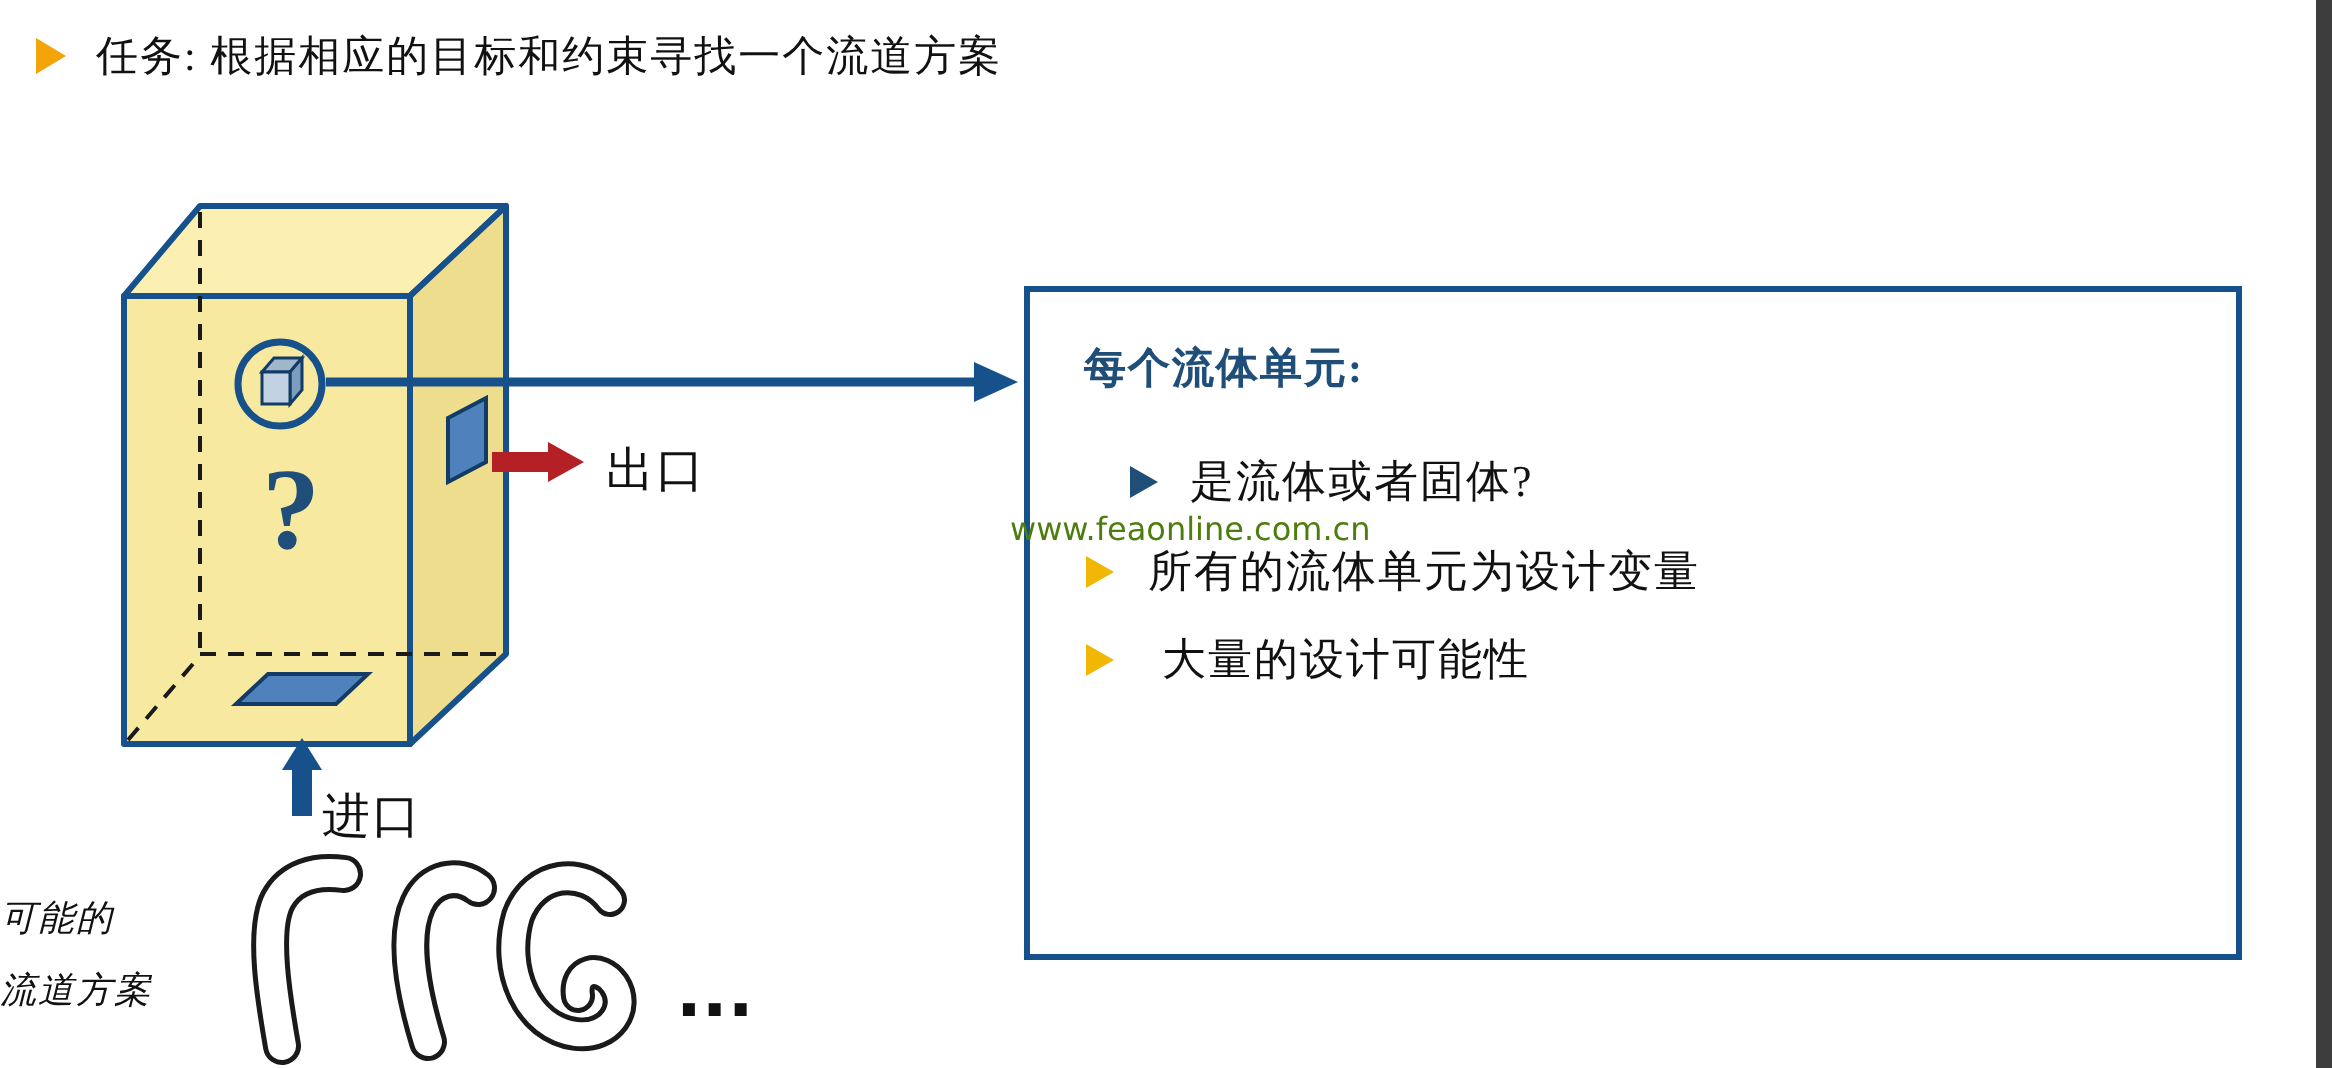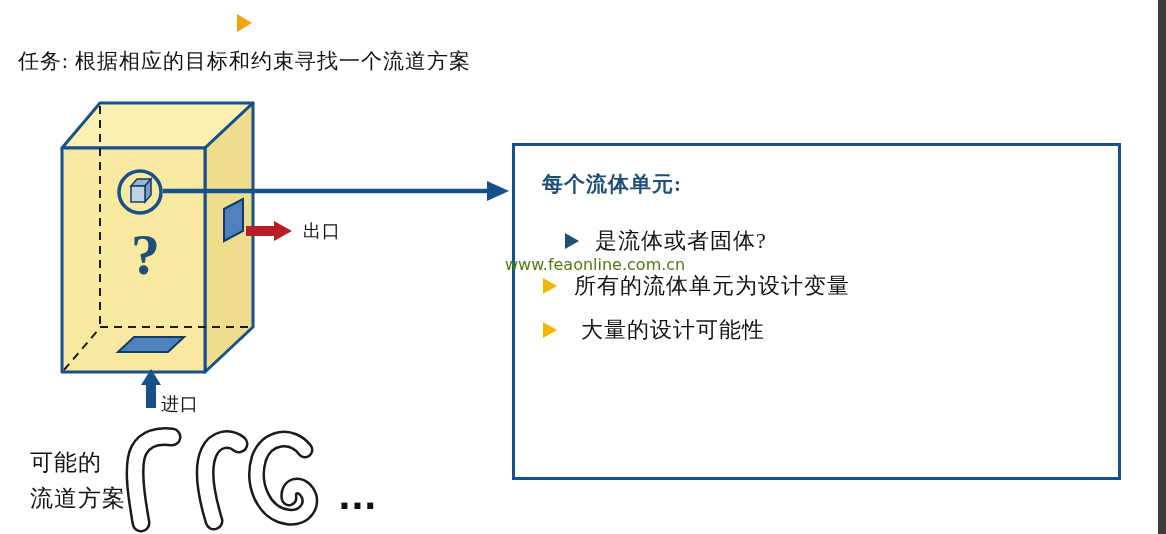--- a/index.html
+++ b/index.html
@@ -1,44 +1,44 @@
 <!DOCTYPE html>
 <html><head>
 <meta charset="utf-8">
 <style>
   * { margin:0; padding:0; box-sizing:border-box; }
   html,body { background:#ffffff; }
   .slide {
     position:relative; width:1166px; height:534px; background:#ffffff;
     overflow:hidden; font-family:"Liberation Serif","DejaVu Serif",serif; color:#111;
   }
-  .abs { position:absolute;flex-direction:column; }
+  .abs { position:absolute; }
 
   
   .title-row { left:18px; top:14px; display:flex; align-items:center; gap:15px; }
   .tri { width:0; height:0; border-style:solid; display:inline-block; }
   .tri-title { border-width:9px 0 9px 15px; border-color:transparent transparent transparent #F2A40A; }
   .title-text { font-size:21px; letter-spacing:1px; }
 
   
   .panel { left:512px; top:143px; width:609px; height:337px; border:3px solid #17518B; background:#fff;padding-left:32px; }
   .panel-heading { position:absolute; left:27px; top:24px; font-size:21px; font-weight:bold; color:#1F4E79; letter-spacing:1px; }
   .panel-item { position:absolute; display:flex; align-items:center; gap:17px; }
   .tri-yellow { border-width:8px 0 8px 14px; border-color:transparent transparent transparent #F2B705; }
   .tri-navy   { border-width:8px 0 8px 14px; border-color:transparent transparent transparent #1F4E79; }
   .item-text { font-size:22px; letter-spacing:1px; white-space:nowrap; }
 
   
   .q-mark { left:131px; top:226px; font-size:58px; font-weight:bold; color:#1F4E79; line-height:1; }
-  .label-cn { font-size:18px; letter-spacing:1px;font-family:Liberation Serif, serif; }
+  .label-cn { font-size:24px; letter-spacing:1px;font-family:Liberation Serif, serif; }
   .outlet-label { left:303px; top:219px; }
   .inlet-label { left:161px; top:392px; }
 
   
-  .possible { left:30px; font-size:23px; letter-spacing:1px; }
+  .possible { left:0; font-size:18px; letter-spacing:1px;font-style:italic; }
   .possible-1 { top:447px; }
   .possible-2 { top:483px; }
   .ellipsis { left:338px; top:480px; font-size:34px; font-weight:bold; line-height:1; font-family:"DejaVu Sans",sans-serif; }
 
   .watermark { left:505px; top:255px; font-size:16px; color:#4d7c0f; z-index:5; font-family:"DejaVu Sans",sans-serif; }
 
   .edge-strip { right:0; top:0; width:8px; height:534px; background:#3C3C3C; }
 
   svg.diagram { position:absolute; left:0; top:0; }
 </style>

